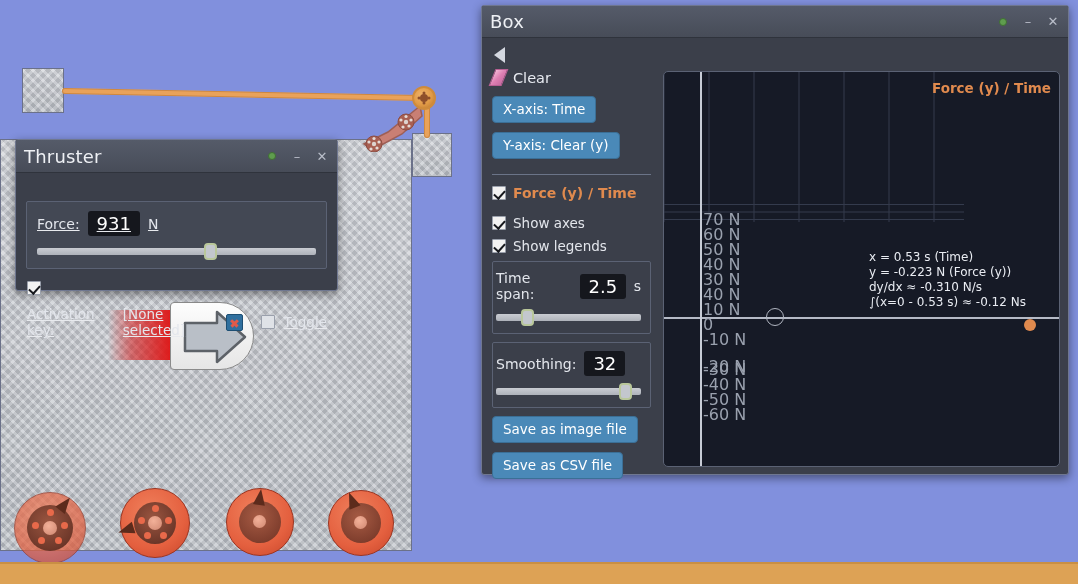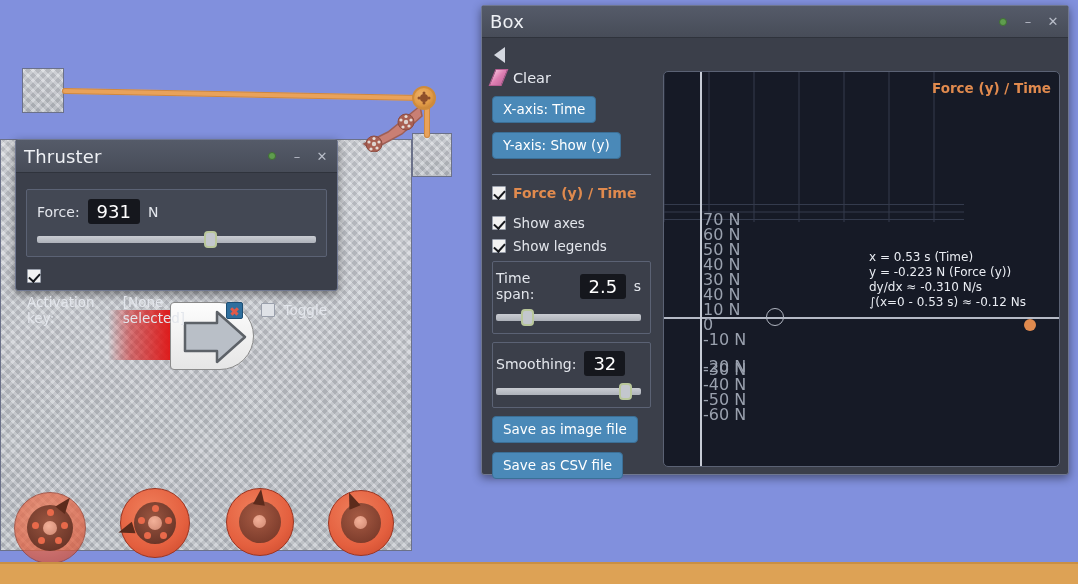--- a/index.html
+++ b/index.html
@@ -117,21 +117,21 @@
              display: flex; align-items: center; gap: 11px; }
   .wb { width: 14px; height: 14px; display: flex; align-items: center; justify-content: center;
         color: #b9bec9; font-size: 13px; line-height: 1; cursor: pointer; }
   .wb.dot { }
   .wb.dot i { display: block; width: 8px; height: 8px; border-radius: 50%;
               background: #5f9d4e; border: 1px solid #3f6f33; }
 
   
   #thruster-win { left: 15px; top: 139px; width: 323px; height: 152px; }
   #thruster-win .titlebar { height: 33px; }
-  #thruster-body-pane { padding: 16px 10px 0 10px; }
+  #thruster-body-pane { padding: 28px 10px 0 10px; text-decoration: underline; }
 
   .group-box {
     background: #434854; border: 1px solid #5b6274; border-radius: 2px;
     padding: 9px 10px 12px 10px;
   }
   .field-row { display: flex; align-items: center; gap: 8px; font-size: 14px; color: #e3e6ec; }
   .numbox {
     background: #15171d; color: #ffffff; font-size: 18px;
     padding: 2px 9px; border-radius: 3px; min-width: 38px; text-align: center;
     font-family: "DejaVu Sans", sans-serif;
@@ -380,21 +380,21 @@
 
       <div id="sidebar">
         <div class="collapse-tri"></div>
 
         <div class="clear-row">
           <span class="eraser"></span>
           <span>Clear</span>
         </div>
 
         <div class="blue-btn">X-axis: Time</div>
-        <div class="blue-btn">Y-axis: Show (y)</div>
+        <div class="blue-btn">Y-axis: Clear (y)</div>
 
         <div class="hr"></div>
 
         <div class="legend-row">
           <span class="chk on"></span>
           <span class="legend-label">Force (y) / Time</span>
         </div>
 
         <div class="chk-row opt-row">
           <span class="chk on"></span>

